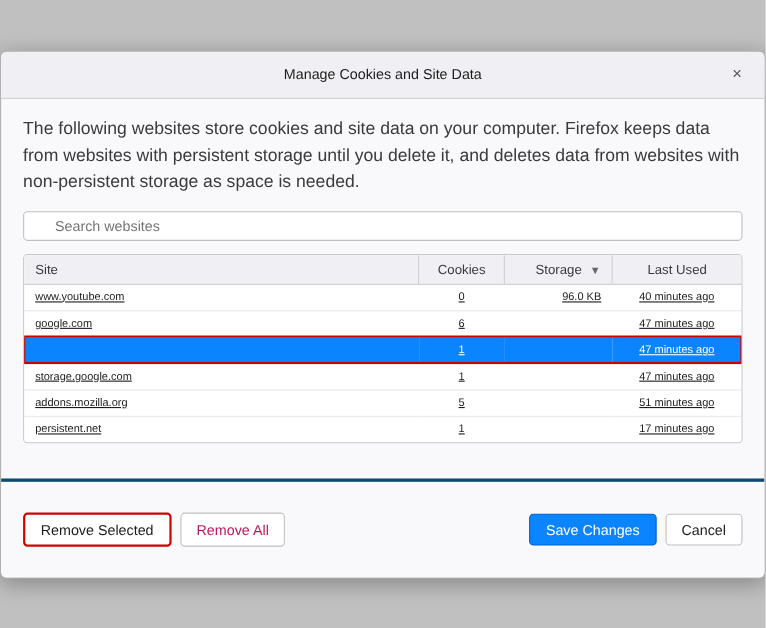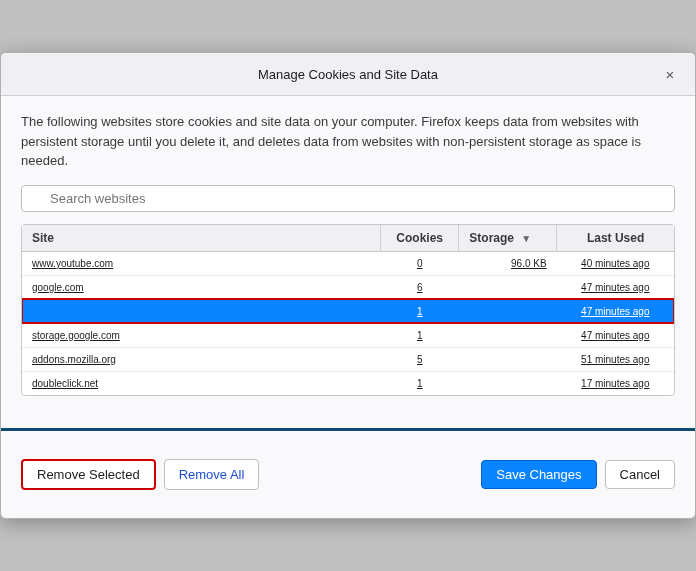--- a/index.html
+++ b/index.html
@@ -63,21 +63,21 @@
     }
 
     .content {
       padding: 16px 20px;
     }
 
     .description {
       color: #3a3a3c;
       line-height: 1.5;
       margin-bottom: 14px;
-      font-size: 13px;
+      font-size: 16px;
     }
 
     .search-box {
       width: 100%;
       border: 1px solid #c0c0c0;
       border-radius: 4px;
       padding: 5px 10px 5px 28px;
       font-size: 13px;
       color: #3a3a3c;
       background: #fff;
@@ -114,21 +114,21 @@
     }
 
     thead tr {
       background: #f0f0f4;
       border-bottom: 1px solid #c8c8c8;
     }
 
     thead th {
       padding: 6px 10px;
       text-align: left;
-      font-weight: 700;
+      font-weight: 400;
       color: #3a3a3c;
       font-size: 12px;
       border-right: 1px solid #d0d0d0;
       user-select: none;
       margin-top: 48px;
     }
 
     thead th:last-child {
       border-right: none;
     }
@@ -164,21 +164,21 @@
       outline: 2px solid #cc0000;
       outline-offset: -1px;
     }
 
     tbody tr.selected td {
       color: #fff;
     }
 
     .col-site { width: 55%; }
     .col-cookies { width: 12%; text-align: center; }
-    .col-storage { width: 15%; text-align: left; }
+    .col-storage { width: 15%; text-align: right; }
     .col-last { width: 18%; text-align: center; }
 
     td.col-cookies { text-align: center; }
     td.col-storage { text-align: right; }
 
     .footer {
       padding: 28px 20px;
       display: flex;
       align-items: center;
       justify-content: space-between;
@@ -202,21 +202,21 @@
       border-radius: 4px;
       border: 1px solid;
       cursor: pointer;
       font-size: 13px;
       font-weight: 400;
     }
 
     .btn-default {
       background: #fff;
       border-color: #c0c0c0;
-      color: #1d4ed8;
+      color: #be185d;
     }
 
     .btn-selected {
       background: #fff;
       border: 2px solid #cc0000;
       color: #1c1c1e;
     }
 
     .btn-primary {
       background: #0a84ff;
@@ -288,21 +288,21 @@
               <td class="col-storage"></td>
               <td class="col-last">47 minutes ago</td>
             </tr>
             <tr>
               <td class="col-site">addons.mozilla.org</td>
               <td class="col-cookies">5</td>
               <td class="col-storage"></td>
               <td class="col-last">51 minutes ago</td>
             </tr>
             <tr>
-              <td class="col-site">doubleclick.net</td>
+              <td class="col-site">persistent.net</td>
               <td class="col-cookies">1</td>
               <td class="col-storage"></td>
               <td class="col-last">17 minutes ago</td>
             </tr>
           </tbody>
       </table>
     </div>
   </div>
 
   <div class="footer">

